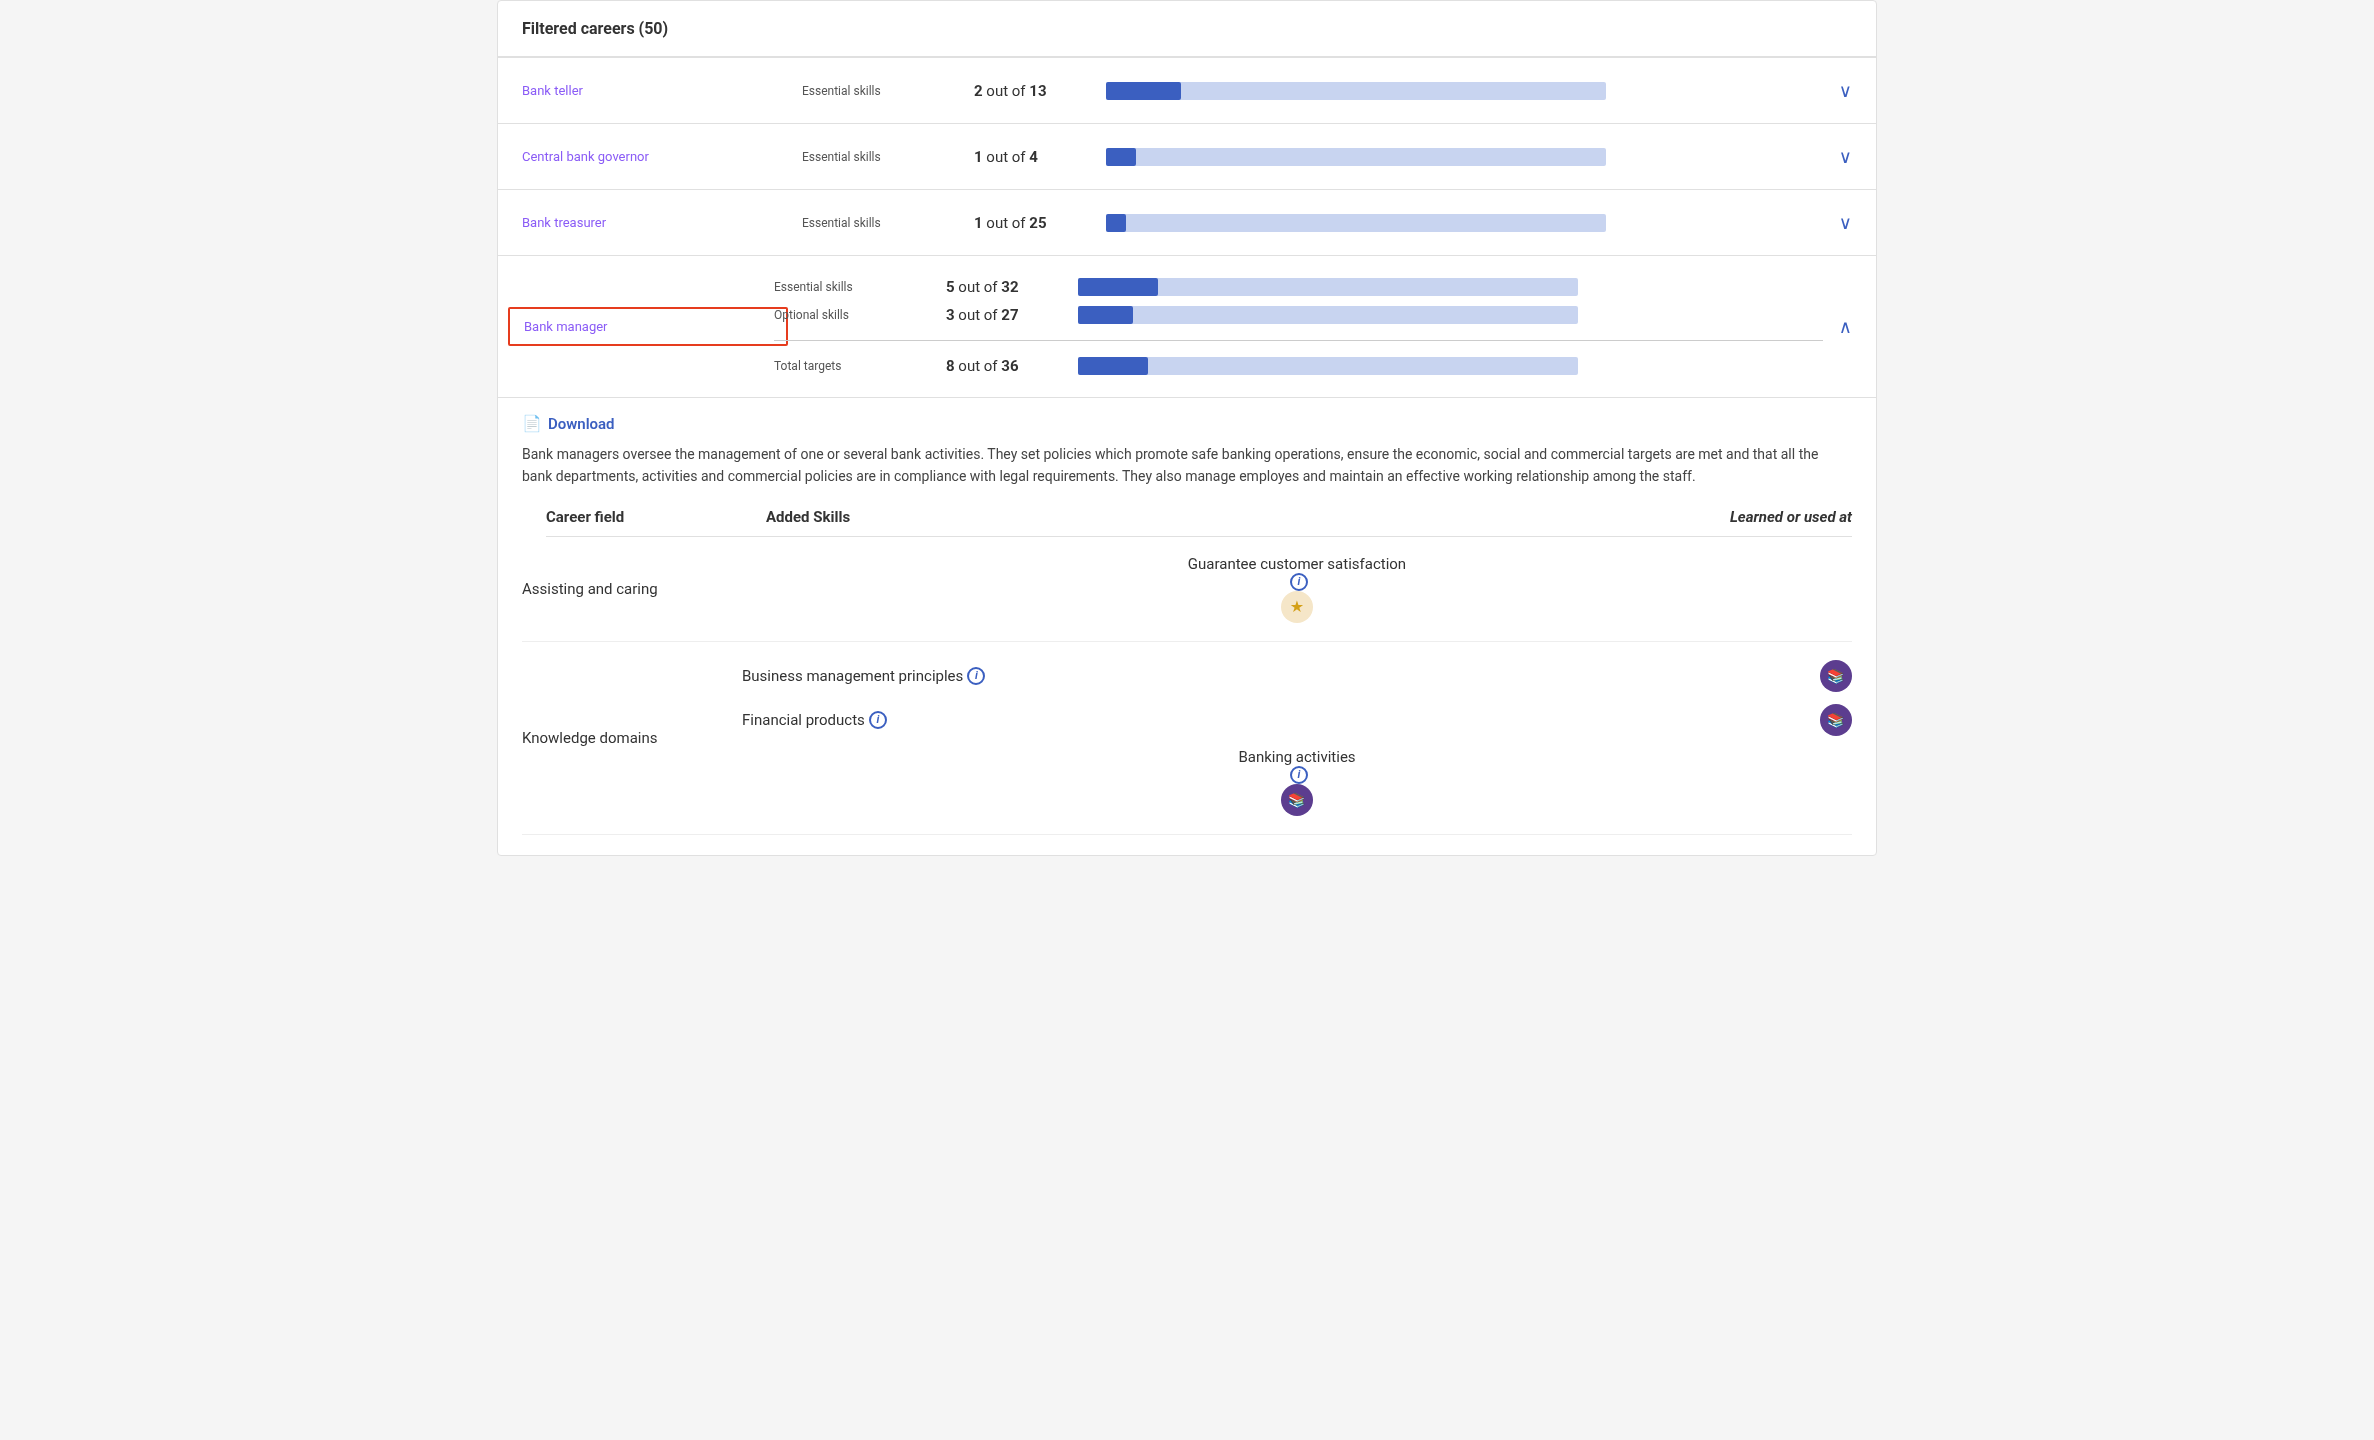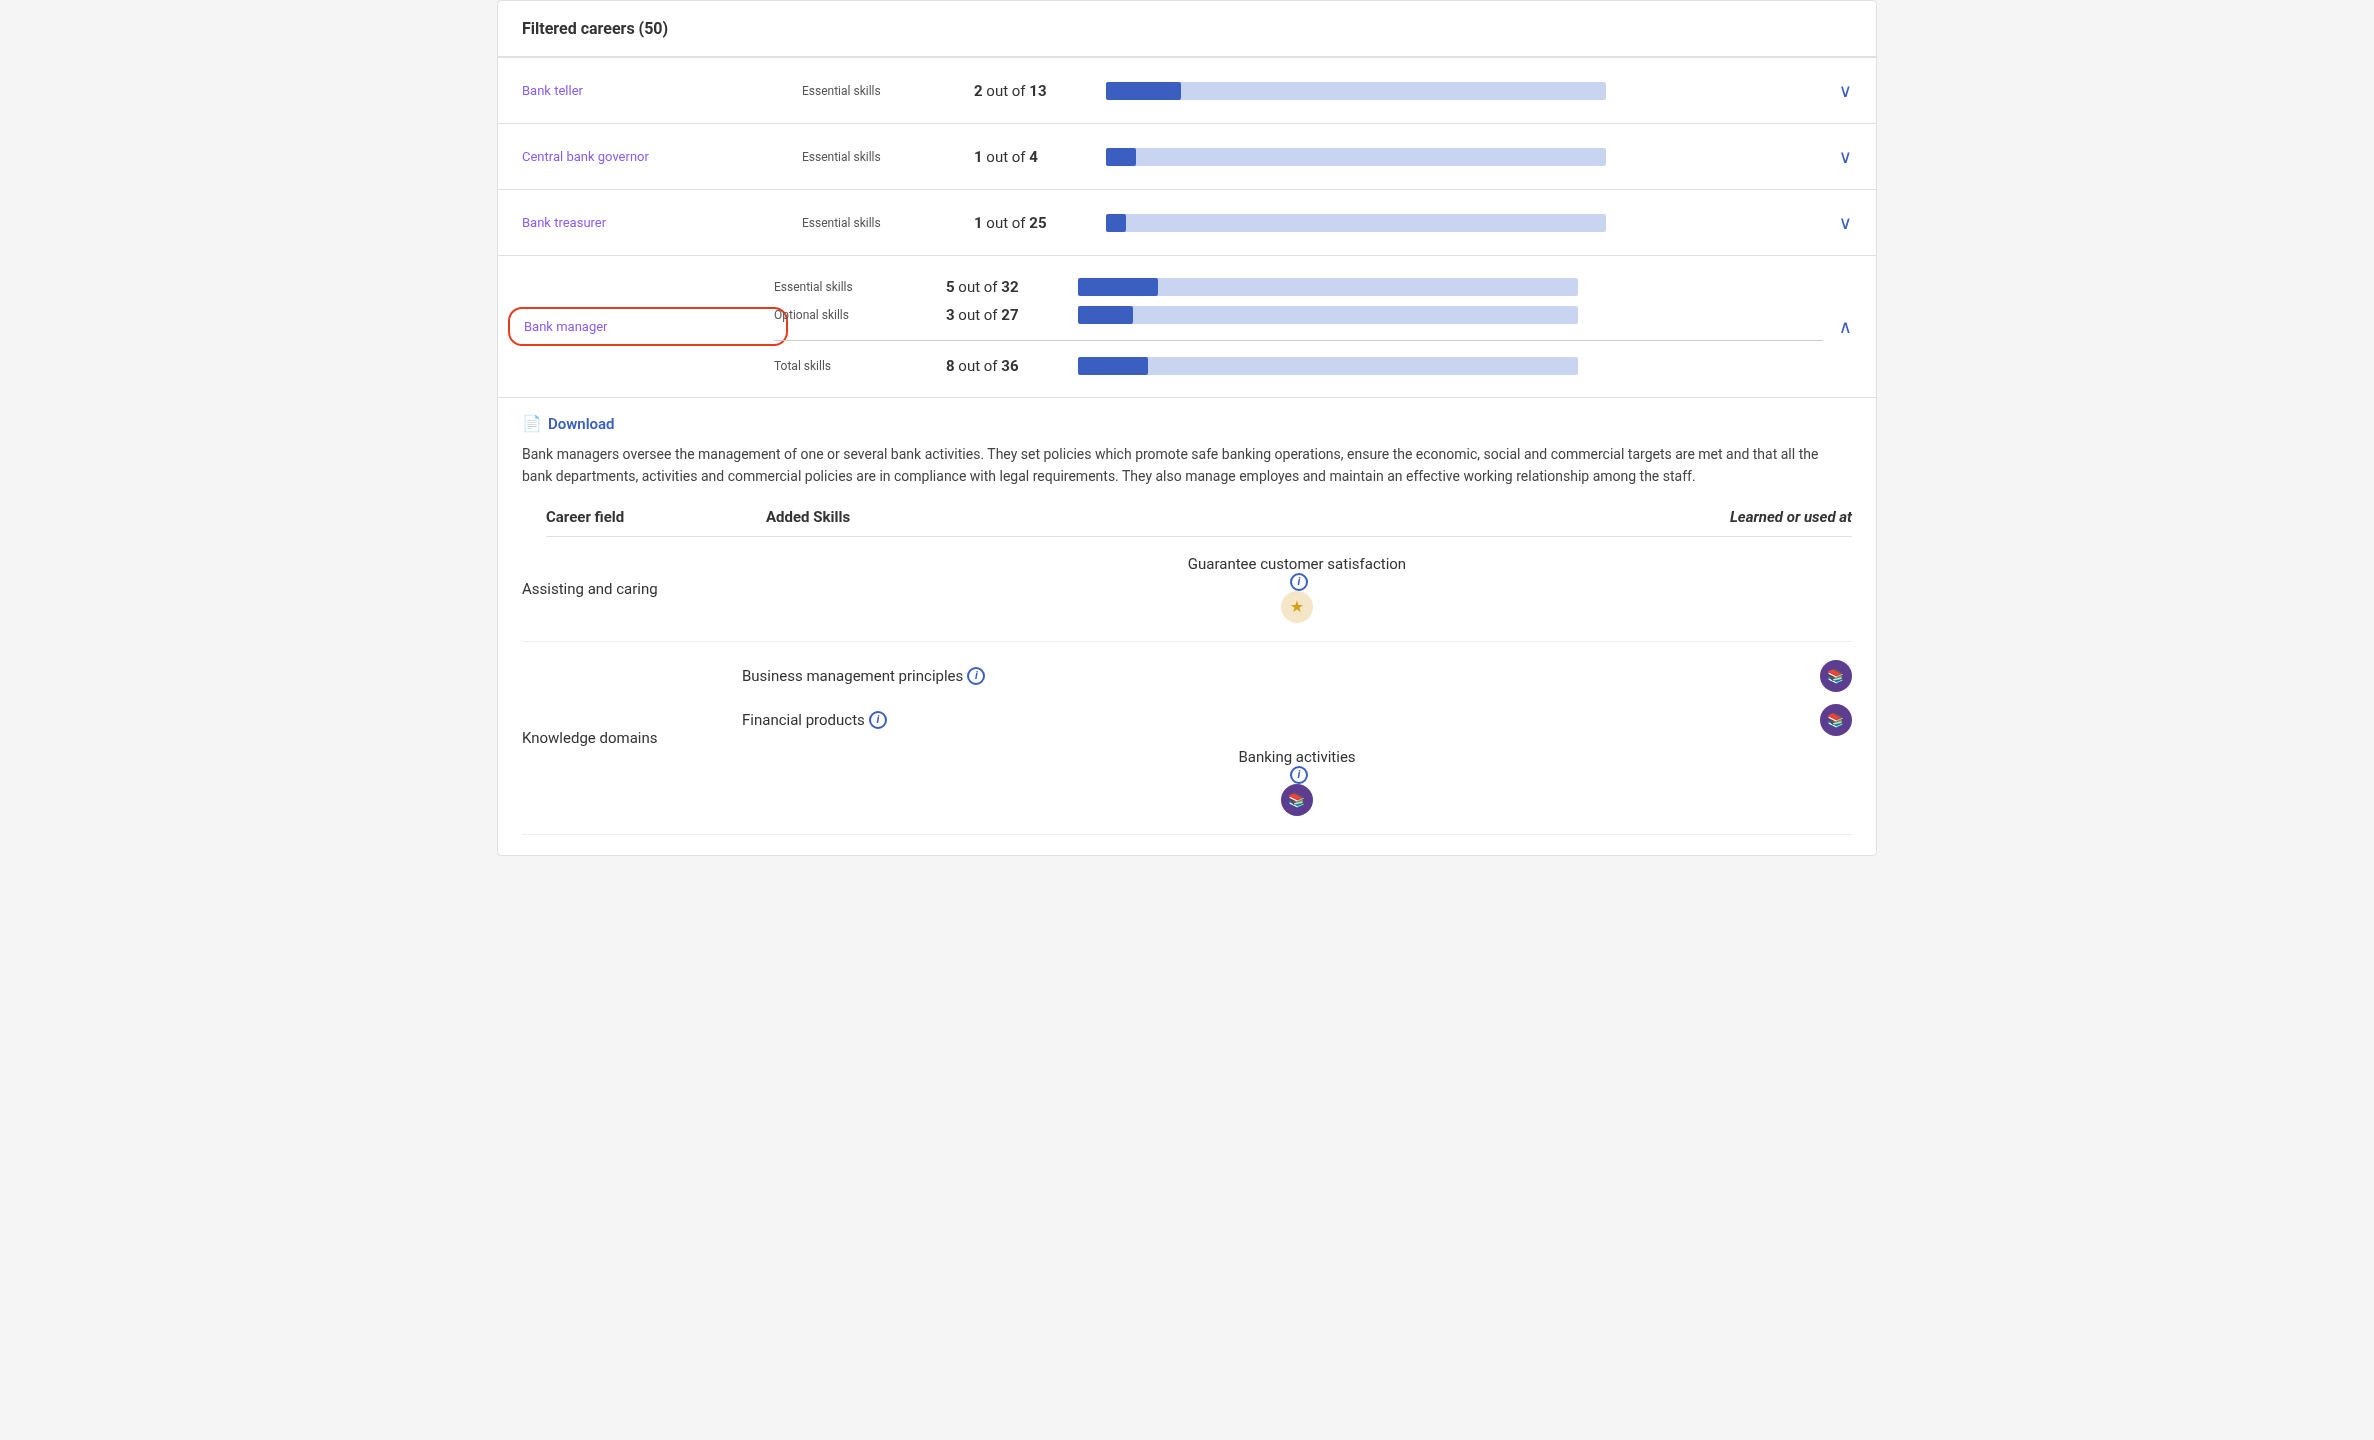--- a/index.html
+++ b/index.html
@@ -35,21 +35,21 @@
     .career-name {
       width: 280px;
       font-size: 13px;
       color: #8b5cf6;
       flex-shrink: 0;
     }
     .career-name.highlighted {
       border: 2px solid #e63c1e;
       padding: 10px 14px;
       margin: -10px -14px;
-      border-radius: 14px;
+      border-radius: 2px;
     }
     .skills-col {
       flex: 1;
       display: flex;
       flex-direction: column;
       gap: 10px;
     }
     .skill-row {
       display: flex;
       align-items: center;
@@ -240,21 +240,21 @@
 
       <div class="skill-row">
         <span class="skill-label">Optional skills</span>
         <span class="skill-count"><span>3</span> out of <span>27</span></span>
         <div class="progress-bar-container">
           <div class="progress-bar-fill" style="width:11%"></div>
         </div>
       </div>
     <hr class="separator-line">
       <div class="skill-row">
-        <span class="skill-label">Total skills</span>
+        <span class="skill-label">Total targets</span>
         <span class="skill-count"><span>8</span> out of <span>36</span></span>
         <div class="progress-bar-container">
           <div class="progress-bar-fill" style="width:14%"></div>
         </div>
       </div>
 
       </div>
       <span class="chevron">∧</span>
     </div>
   </div>

